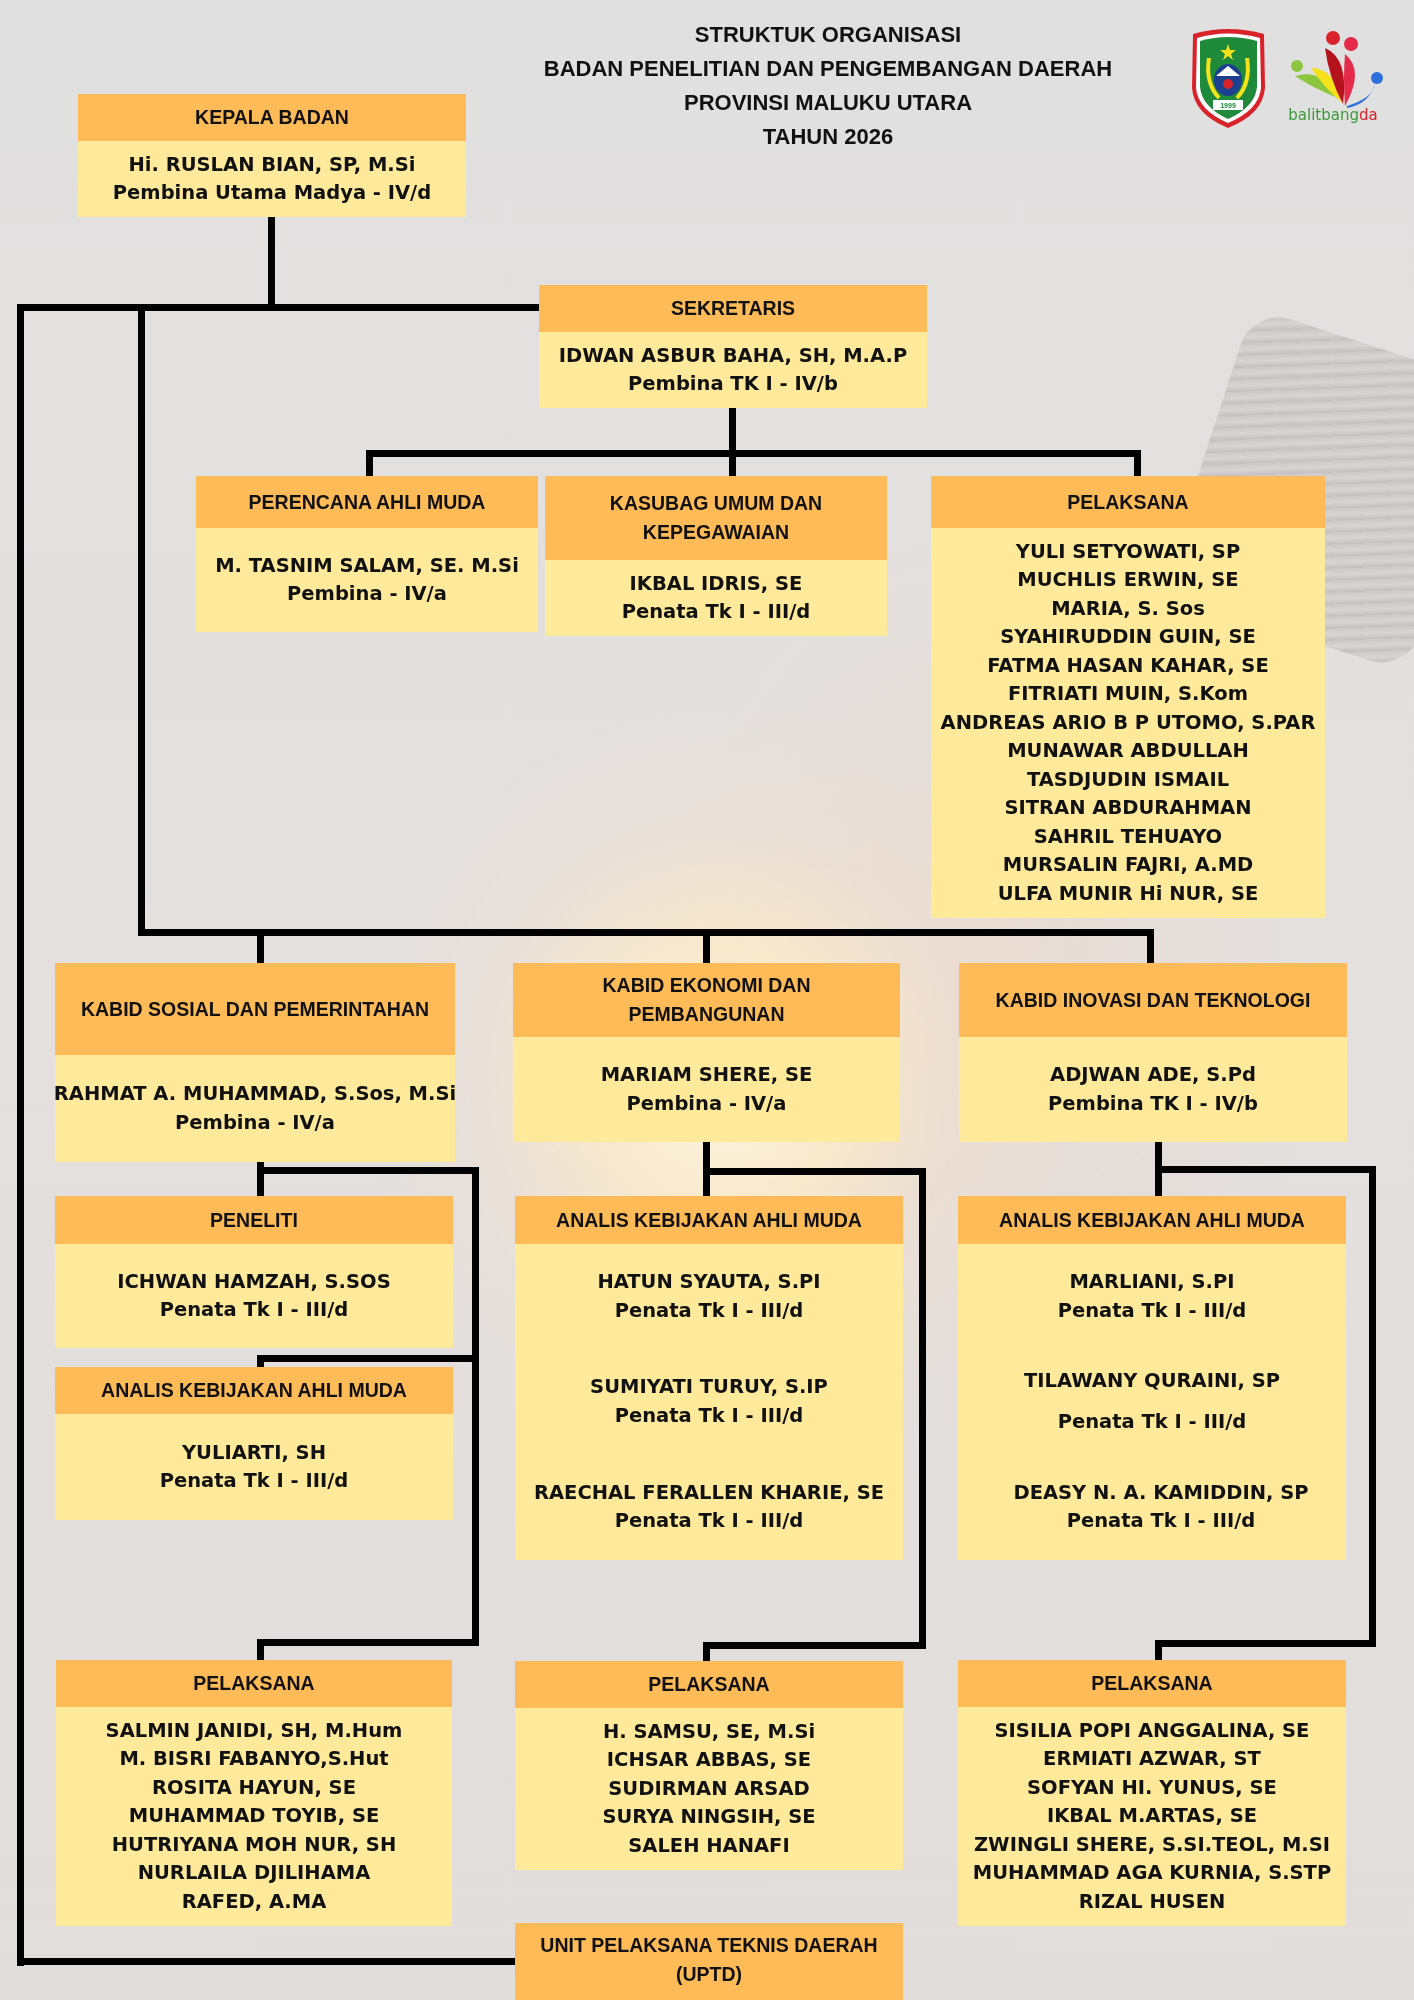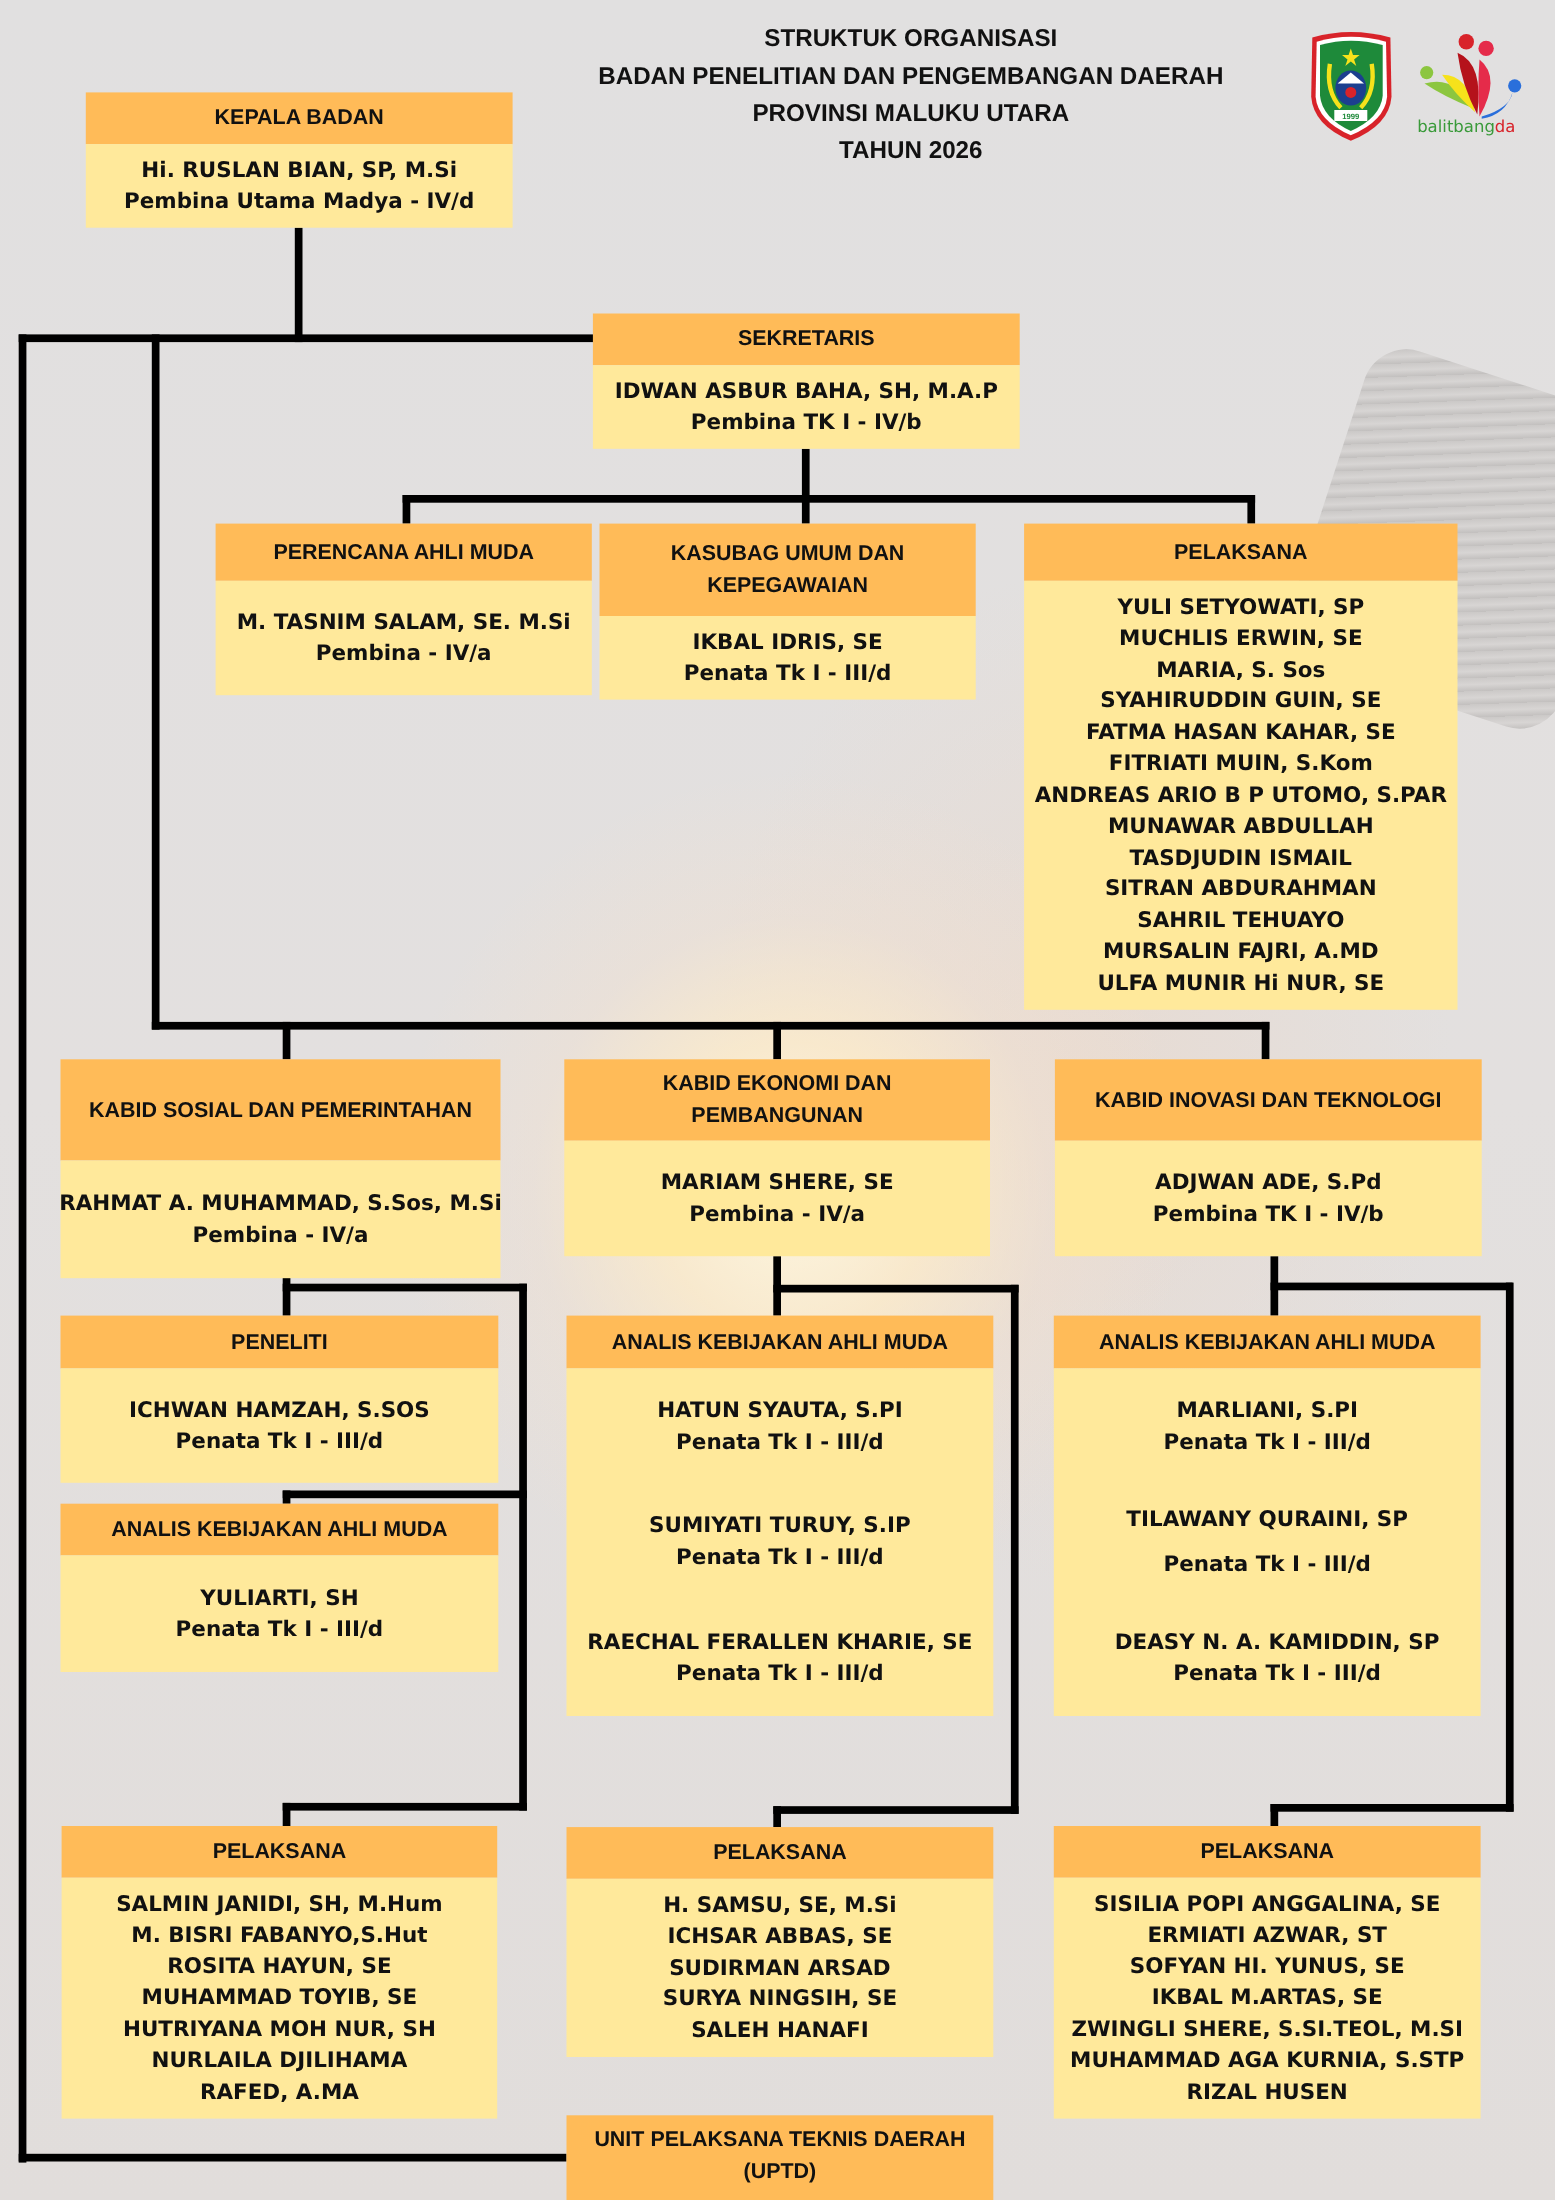--- a/index.html
+++ b/index.html
@@ -113,21 +113,21 @@
 <div class="ln" style="left:703px; top:1642px; width:223px; height:7px;"></div>
 <div class="ln" style="left:703px; top:1642px; width:7px; height:19px;"></div>
 
 <div class="ln" style="left:1155px; top:1142px; width:7px; height:54px;"></div>
 <div class="ln" style="left:1155px; top:1166px; width:220px; height:7px;"></div>
 <div class="ln" style="left:1369px; top:1166px; width:7px; height:481px;"></div>
 <div class="ln" style="left:1155px; top:1640px; width:221px; height:7px;"></div>
 <div class="ln" style="left:1155px; top:1640px; width:7px; height:20px;"></div>
 
 <div class="box" style="left:78px; top:84px; width:388px;">
-  <div class="hd" style="height:47px;">KEPALA BADAN</div>
+  <div class="hd" style="height:47px;margin-top:10px;">KEPALA BADAN</div>
   <div class="bd" style="height:76px;">
     <div class="nm">Hi. RUSLAN BIAN, SP, M.Si</div>
     <div class="rk">Pembina Utama Madya - IV/d</div>
   </div>
 </div>
 
 <div class="box" style="left:539px; top:285px; width:388px;border-radius:10px;">
   <div class="hd" style="height:47px;">SEKRETARIS</div>
   <div class="bd" style="height:76px;">
     <div class="nm">IDWAN ASBUR BAHA, SH, M.A.P</div>

